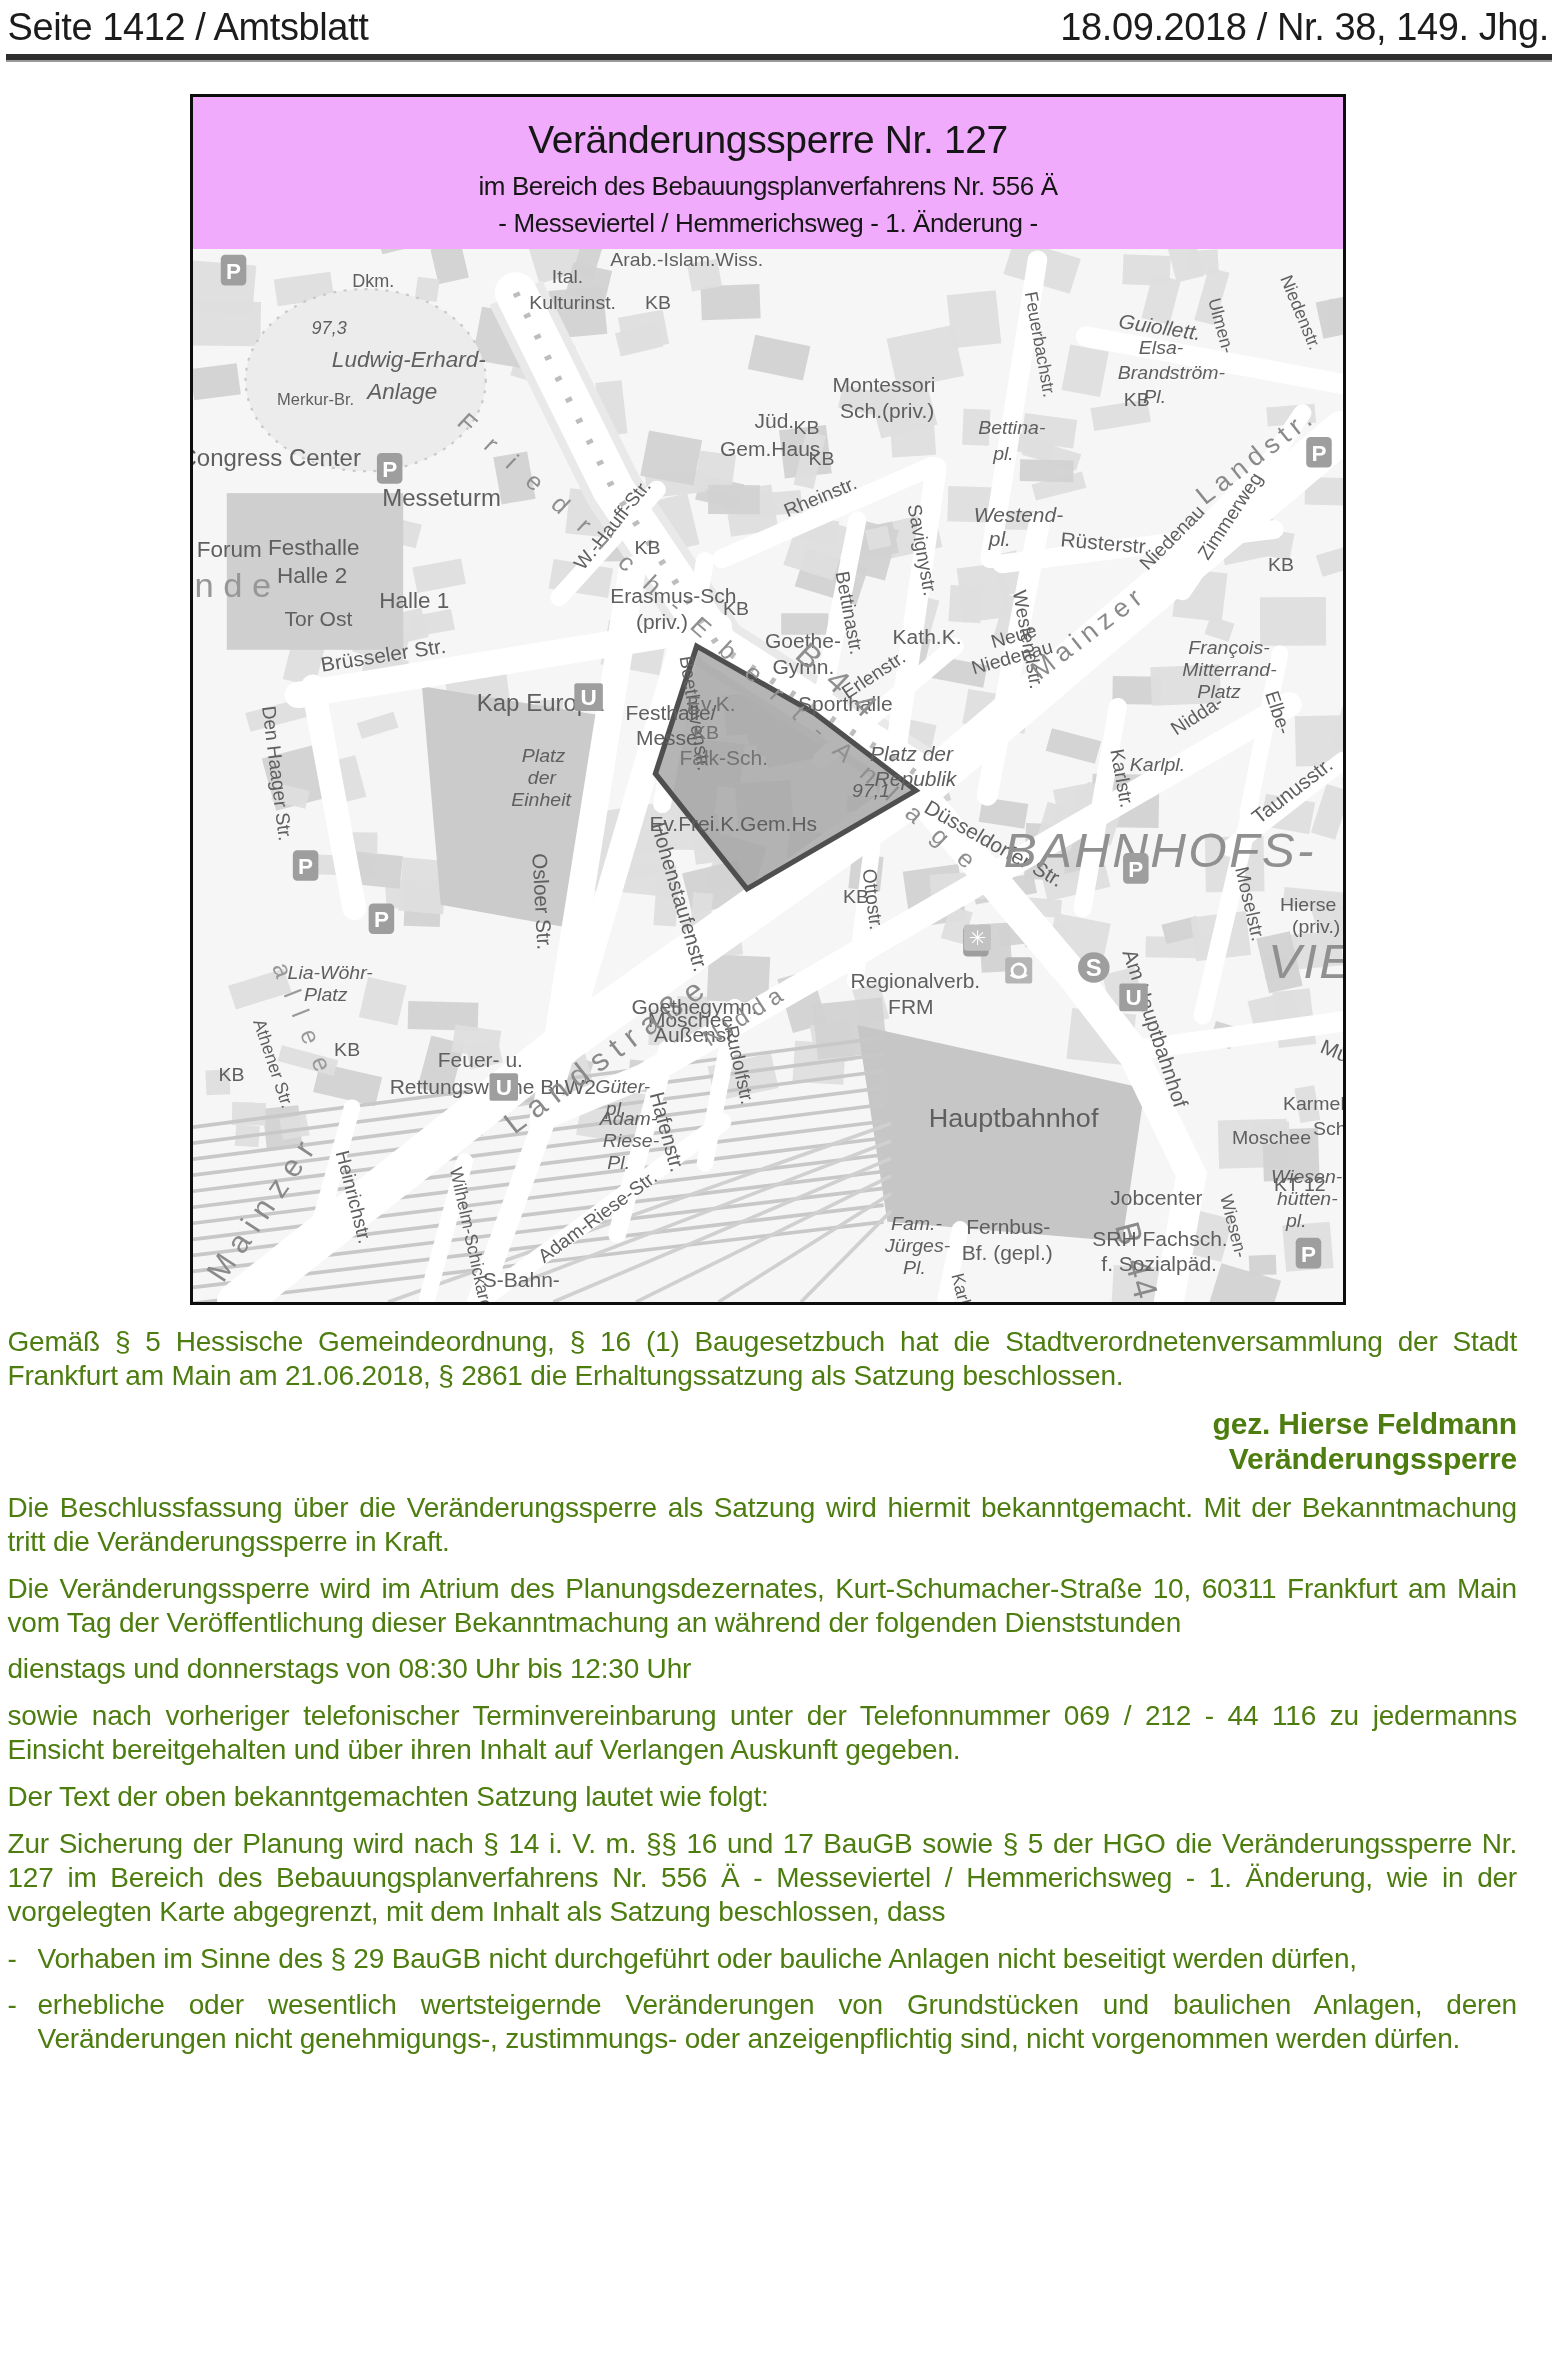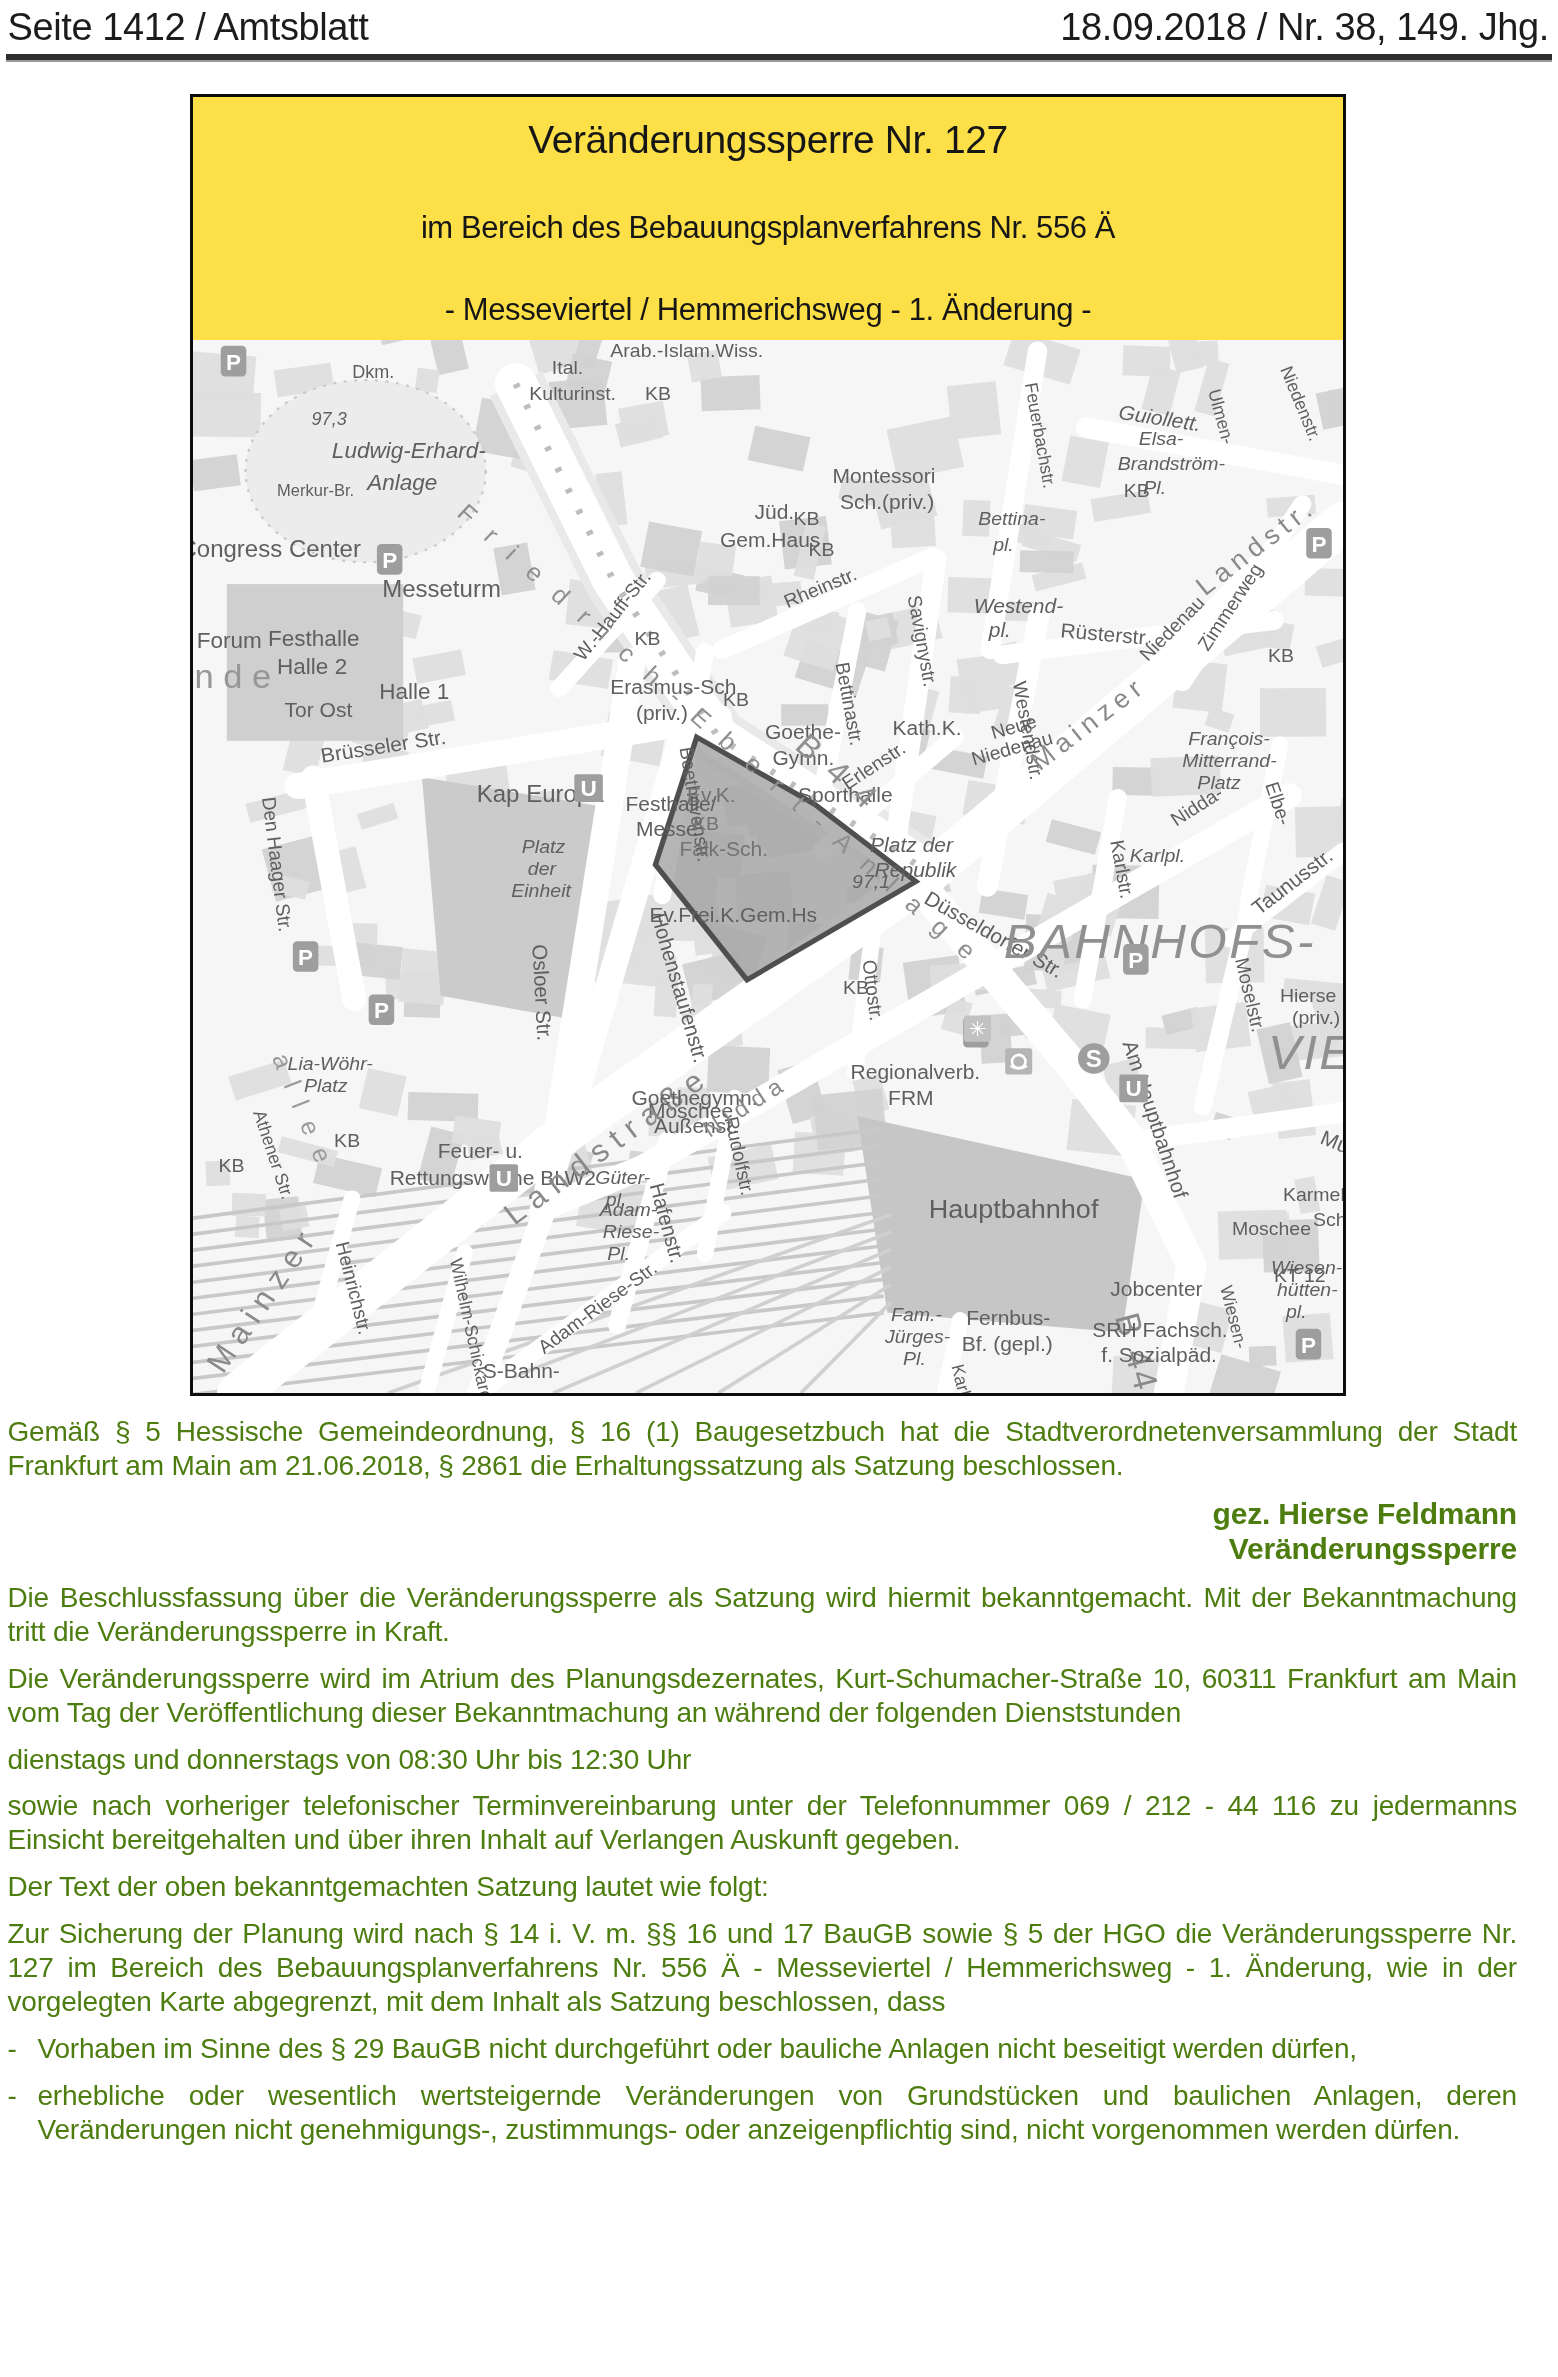--- a/index.html
+++ b/index.html
@@ -7,24 +7,24 @@
         font-family:"Liberation Sans",sans-serif;color:#1a1a1a;background:#fff;}
   
   .hdr{display:flex;justify-content:space-between;align-items:flex-start;
        padding:6px 9px 0 7.5px;font-size:38px;letter-spacing:-0.4px;color:#1c1c1c;}
   .rule{margin:4.5px 6px 0 6px;height:6px;background:#2e2e2e;border-bottom:2.3px solid #9a9a9a;}
   
   .banner{margin:47px 11.3px 0 11.3px;height:126px;background:#c7c7c7;
           display:flex;align-items:center;justify-content:center;}
   .banner h1{margin:0;font-size:47px;font-weight:bold;letter-spacing:-0.8px;color:#121212;}
   
-  .mapfig{margin:32px 0 0 190px;width:1156px;border:3.8px solid #0d0d0d;background:#fde047;box-sizing:border-box;}
+  .mapfig{margin:32px 0 0 190px;width:1156px;border:3.8px solid #0d0d0d;background:#f0abfc;box-sizing:border-box;}
   .maptitle{text-align:center;padding:15px 7.5px 7.5px 7.5px;color:#161616;}
   .mt1{font-size:39px;line-height:1.45;letter-spacing:-0.4px;}
-  .mt2{font-size:31px;line-height:1.42;letter-spacing:-0.4px;margin-top:38px;}
+  .mt2{font-size:26px;line-height:1.42;letter-spacing:-0.4px;}
   #map-svg{display:block;width:100%;height:1053px;background:#f7f7f7;}
   .caption{margin:12px 0 0 192px;font-size:25px;color:#1c1c1c;}
   
   .bodytext{margin:19.6px 41px 0 7.5px;font-size:28px;line-height:34px;
             letter-spacing:-0.2px;text-align:justify;color:#4d7c0f;}
   .bodytext p{margin:0 0 12.8px 0;}
   .sig{text-align:right;font-weight:bold;font-size:30px;line-height:35px;margin:10.5px 0 15px 0;}
   .li{display:flex;margin:0 0 12.8px 0;}
   .li .dash{flex:none;width:30px;}
   .li .txt{flex:1;text-align:justify;}

